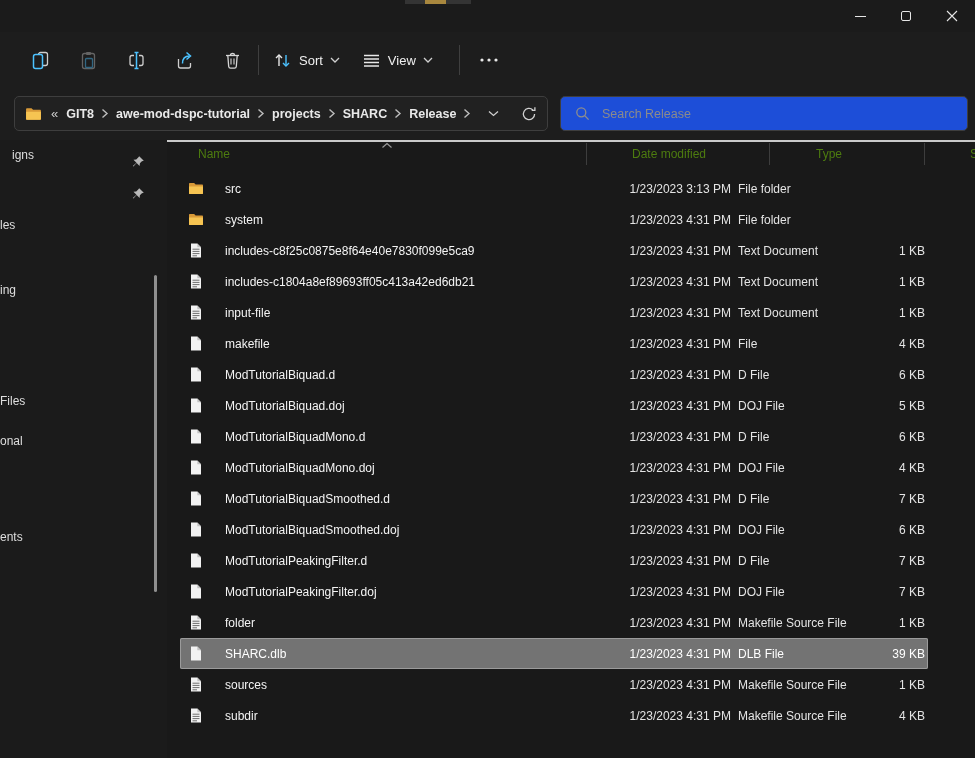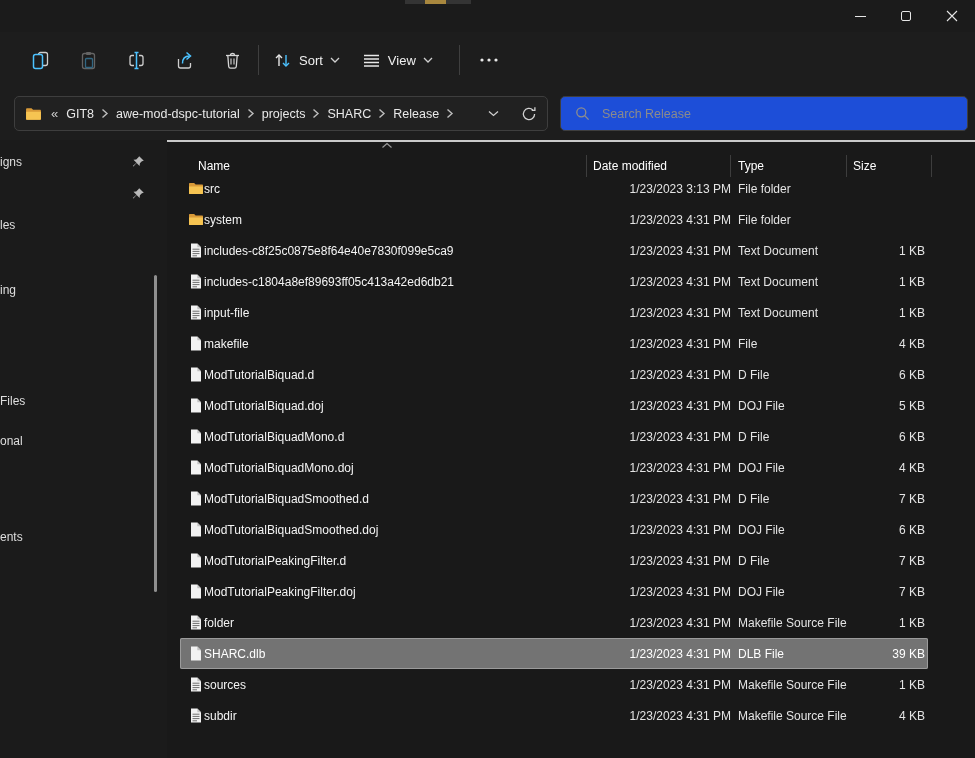--- a/index.html
+++ b/index.html
@@ -25,21 +25,21 @@
   .tb-sep2 { width:1px; height:30px; background:#3f3f3f; margin:0 12px; }
   .tool-group { display:flex; align-items:center; gap:7px; padding:0 8px; height:36px; border-radius:4px; margin-right:6px; }
   .tool-label { font-size:13px; color:#f0f0f0; }
   
   .address-row { position:absolute; top:88px; left:0; right:0; height:52px; background:#1d1d1d; }
   .breadcrumb-box {
     position:absolute; left:14px; top:8px; width:534px; height:35px;
     border:1px solid #3e3e3e; border-radius:5px; background:#212121;
     display:flex; align-items:center; padding:0 10px;
   }
-  .crumb { font-size:12.5px; color:#e9e9e9; white-space:nowrap; }
+  .crumb { font-size:12.5px; color:#e9e9e9; white-space:nowrap;font-weight:bold; }
   .crumb-chев { margin:0 7px; }
   .overflow-glyph { color:#cfcfcf; font-size:13px; margin:0 8px 0 9px; }
   .bc-right { position:absolute; right:10px; top:0; height:33px; display:flex; align-items:center; gap:22px; }
   .search-box {
     position:absolute; left:560px; right:7px; top:8px; height:35px;
     border:1px solid #3e3e3e; border-radius:5px; background:#1d4ed8;
     display:flex; align-items:center; padding-left:14px;
   }
   .search-input {
     background:transparent; border:none; outline:none; color:#cfcfcf;
@@ -48,36 +48,36 @@
   .search-input::placeholder { color:#8b8b8b; }
   
   .content { position:absolute; top:140px; left:0; right:0; bottom:0; background:#1a1a1a; }
   .sidebar { position:absolute; left:0; top:0; width:167px; height:100%; background:#1b1b1b; }
   .side-item { position:absolute; left:0; font-size:12px; color:#dedede; white-space:nowrap; }
   .side-pin { position:absolute; left:131px; }
   .side-scrollbar { position:absolute; left:154px; top:135px; width:3px; height:317px; background:#8f8f8f; border-radius:2px; }
   .filepane { position:absolute; left:167px; top:0; right:0; bottom:0; background:#191919; border-top:2px solid #c9c9c9; }
   .sort-caret { position:absolute; left:214px; top:0px; }
   .list-header {
-    position:absolute; top:12px; left:0; right:0; height:24px;
+    position:absolute; top:0; left:0; right:0; height:24px;
     display:grid; grid-template-columns:420px 144px 116px 85px 1fr;
-    font-size:12px; color:#ffffff; align-items:center;
+    font-size:12px; color:#4d7c0f; align-items:center;gap:39px;
   }
   .hcell { height:22px; display:flex; align-items:center; border-right:1px solid #3d3d3d; }
   .hcell.last { border-right:none; }
   .h-name { padding-left:31px; }
   .h-date { padding-left:6px; }
   .h-type { padding-left:7px; }
   .h-size { padding-left:6px; }
   .rows { position:absolute; top:31px; left:13px; width:748px; }
   .row {
     height:31px; display:grid; grid-template-columns:407px 144px 116px 81px;
     align-items:center; border-radius:2px; font-size:12px; color:#e4e4e4;
   }
-  .row .name-cell { display:flex; align-items:center; gap:0; padding-left:8px; color:#f4f4f4; overflow:hidden; white-space:nowrap; }
+  .row .name-cell { display:flex; align-items:center; gap:21px; padding-left:8px; color:#f4f4f4; overflow:hidden; white-space:nowrap; }
   .row .date-cell { padding-left:6px; white-space:nowrap;text-align:right; }
   .row .type-cell { padding-left:7px; white-space:nowrap; }
   .row .size-cell { text-align:right; padding-right:3px; white-space:nowrap; }
   .row.selected { background:#737373; box-shadow:inset 0 0 0 1px #9b9b9b; color:#fff; }
   .row.selected .name-cell { color:#fff; }
   .ficon { display:inline-flex; width:16px; justify-content:center; flex:0 0 16px; }
 </style>
 </head>
 <body>
 
@@ -227,21 +227,21 @@
         <circle cx="6.3" cy="6.3" r="4.5" fill="none" stroke="#8e8e8e" stroke-width="1.3"></circle>
         <line x1="9.8" y1="9.8" x2="13.6" y2="13.6" stroke="#8e8e8e" stroke-width="1.3"></line>
       </svg>
       <input class="search-input" type="text" placeholder="Search Release" style="">
     </div>
   </div>
 
   <div class="content">
 
     <div class="sidebar">
-      <div class="side-item" style="top:15px;">igns</div>
+      <div class="side-item" style="top:8px;padding-left:12px;">igns</div>
       <svg class="side-pin" style="top:15px;" width="14" height="14" viewBox="0 0 14 14">
         <path d="M8.2 1.2 L12.8 5.8 L10.9 6.2 L8.9 8.2 L8.6 10.9 L5.6 7.9 L2.4 11.6 L1.8 11 L5.5 7.8 L2.5 4.8 L5.2 4.5 L7.2 2.5 z" fill="#b9b9b9"></path>
       </svg>
       <svg class="side-pin" style="top:47px;" width="14" height="14" viewBox="0 0 14 14">
         <path d="M8.2 1.2 L12.8 5.8 L10.9 6.2 L8.9 8.2 L8.6 10.9 L5.6 7.9 L2.4 11.6 L1.8 11 L5.5 7.8 L2.5 4.8 L5.2 4.5 L7.2 2.5 z" fill="#b9b9b9"></path>
       </svg>
       <div class="side-item" style="top:78px;">les</div>
       <div class="side-item" style="top:143px;">ing</div>
       <div class="side-item" style="top:254px;">Files</div>
       <div class="side-item" style="top:294px;">onal</div>

